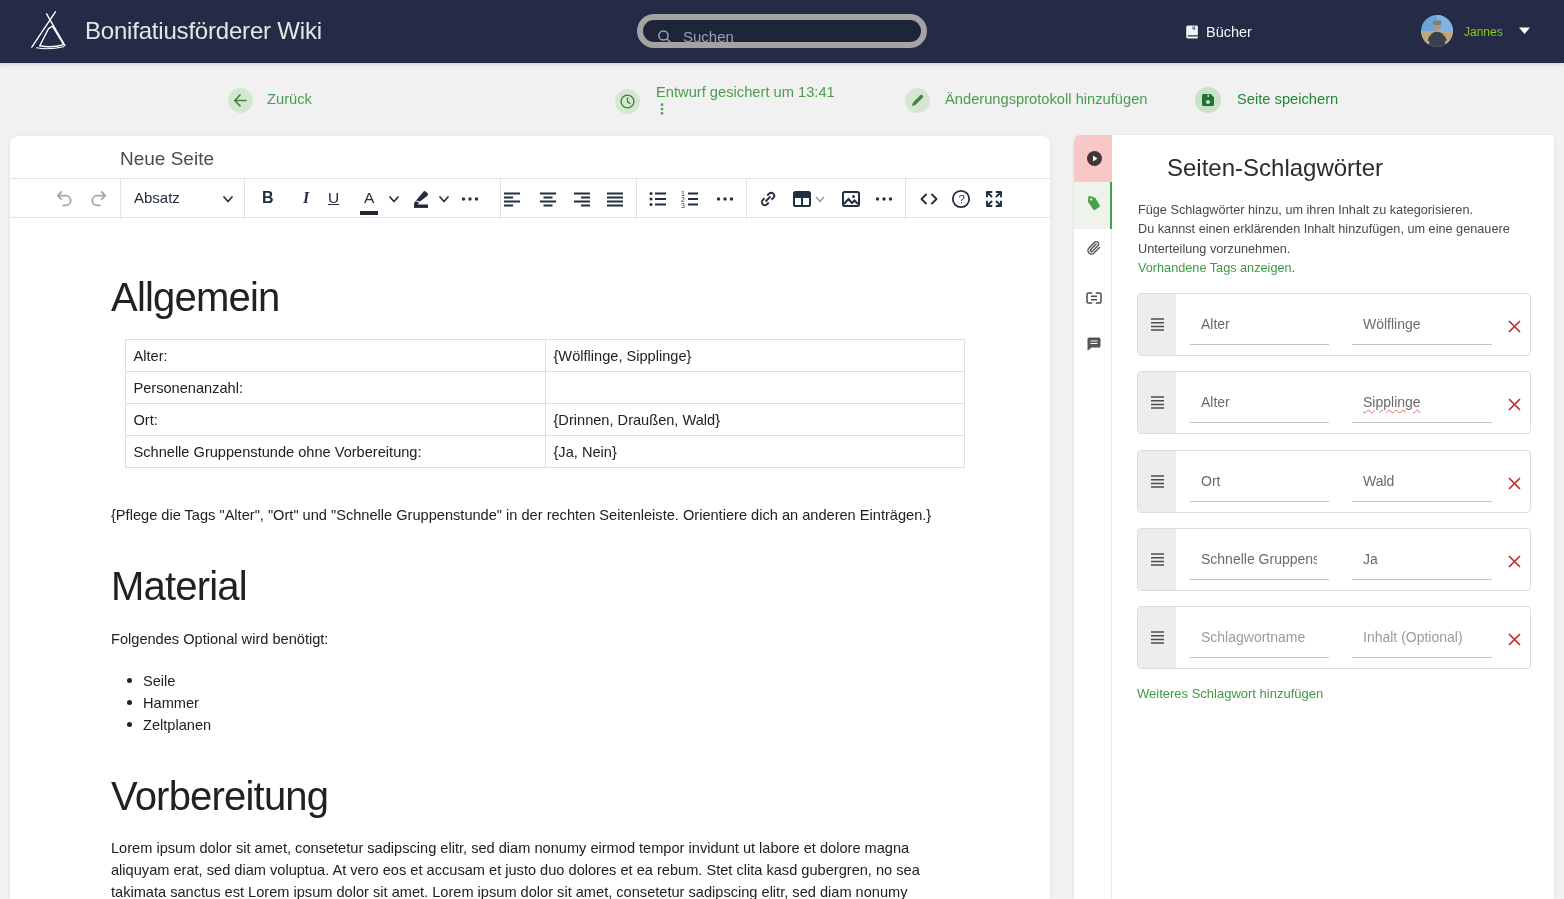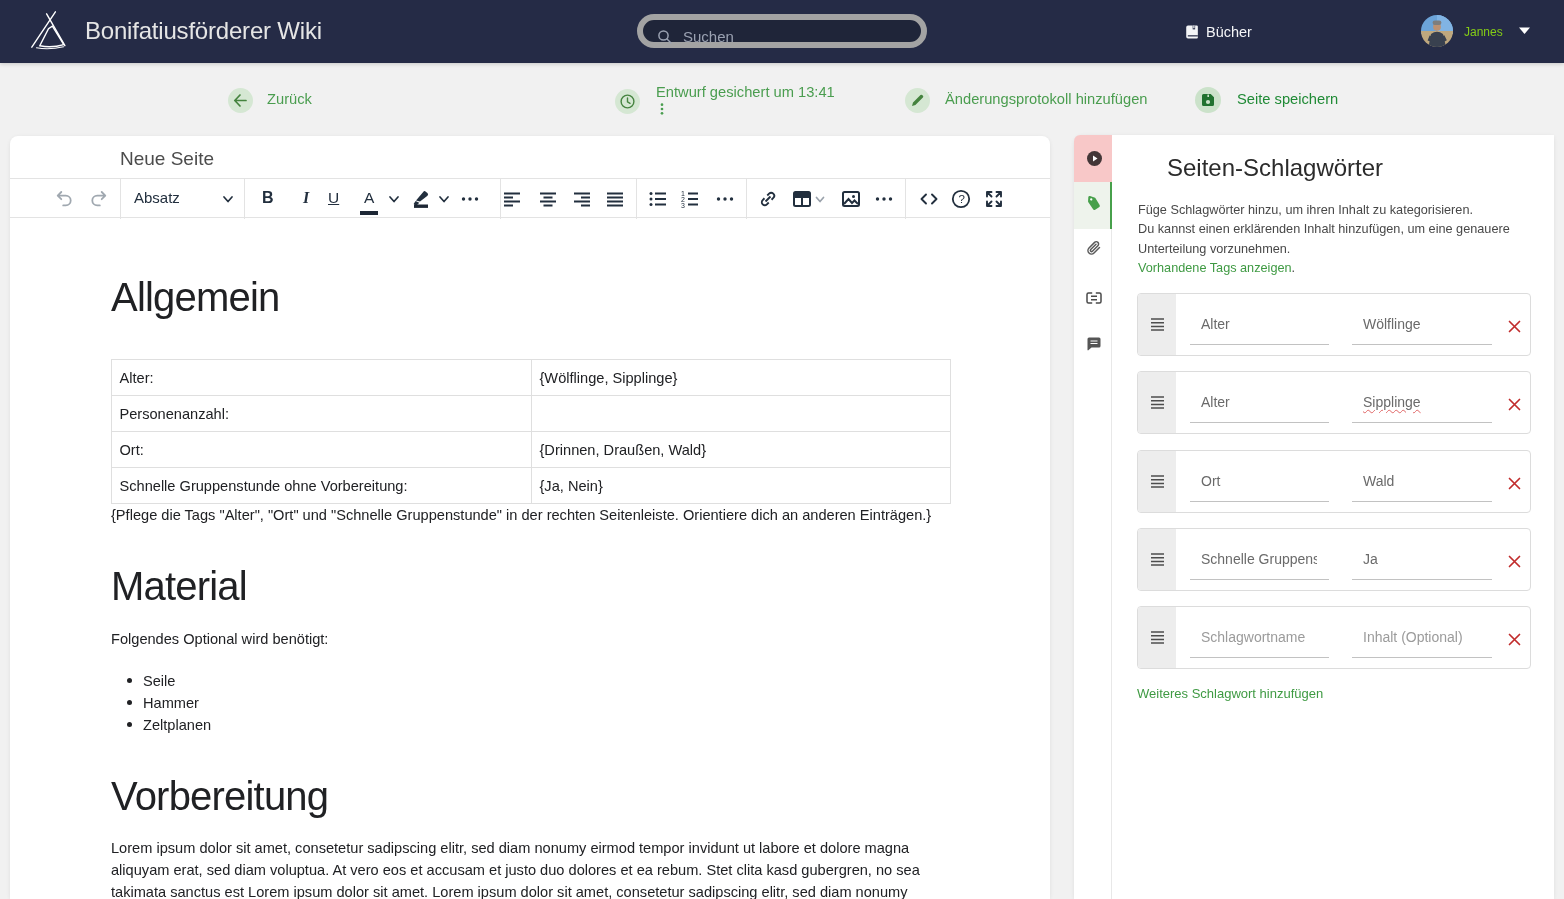--- a/index.html
+++ b/index.html
@@ -23,22 +23,22 @@
   #tbar { position:absolute; left:0; top:42px; width:1040px; height:40px;
     border-top:1px solid #e3e3e3; border-bottom:1px solid #e3e3e3; }
   .sep { position:absolute; top:0; width:1px; height:40px; background:#e3e3e3; }
   .tico { position:absolute; top:8px; width:24px; height:24px; color:#222f3e; }
   .tbtn { position:absolute; top:10px; font-size:16px; color:#222f3e; }
   
   .h1 { position:absolute; left:101px; font-size:40px; letter-spacing:-0.8px; color:#202124; line-height:40px; height:40px; }
   .ptext { position:absolute; left:101px; font-size:14.6px; color:#202124; line-height:22px; }
   .li { position:relative; }
   .li:before { content:""; position:absolute; left:-16px; top:8px; width:5px; height:5px; border-radius:50%; background:#202124; }
-  #ctable { position:absolute; left:101px; top:203px; width:840px; height:145px;
-    border-collapse:collapse;margin-top:20px; }
+  #ctable { position:absolute; left:115px; top:203px; width:840px; height:129px;
+    border-collapse:collapse; }
   #ctable td { border:1px solid #dfdfdf; font-size:14.6px; color:#202124; padding:0 0 0 7.5px; height:28.8px; }
   
   #side { position:absolute; left:1074px; top:135px; width:480px; height:764px; background:#fff; border-radius:8px 0 0 0; box-shadow:0 1px 5px -1px rgba(0,0,0,0.12);}
   #tabs { position:absolute; left:0; top:0; width:38px; height:764px; border-right:1px solid #e8e8e8; }
   .tab { position:absolute; left:0; width:38px; height:47px; }
   #sidehead { position:absolute; left:64px; top:19px; font-size:24px; color:#2b2b2b;margin-left:29px; }
   .sdesc { position:absolute; left:64px; font-size:12.7px; line-height:19.4px; color:#484848; }
   .glink { color:#3f9a43; }
   .tagcard { position:absolute; left:63px; width:394px; height:63px; background:#fff;
     border:1px solid #dcdcdc; border-radius:4px; }

